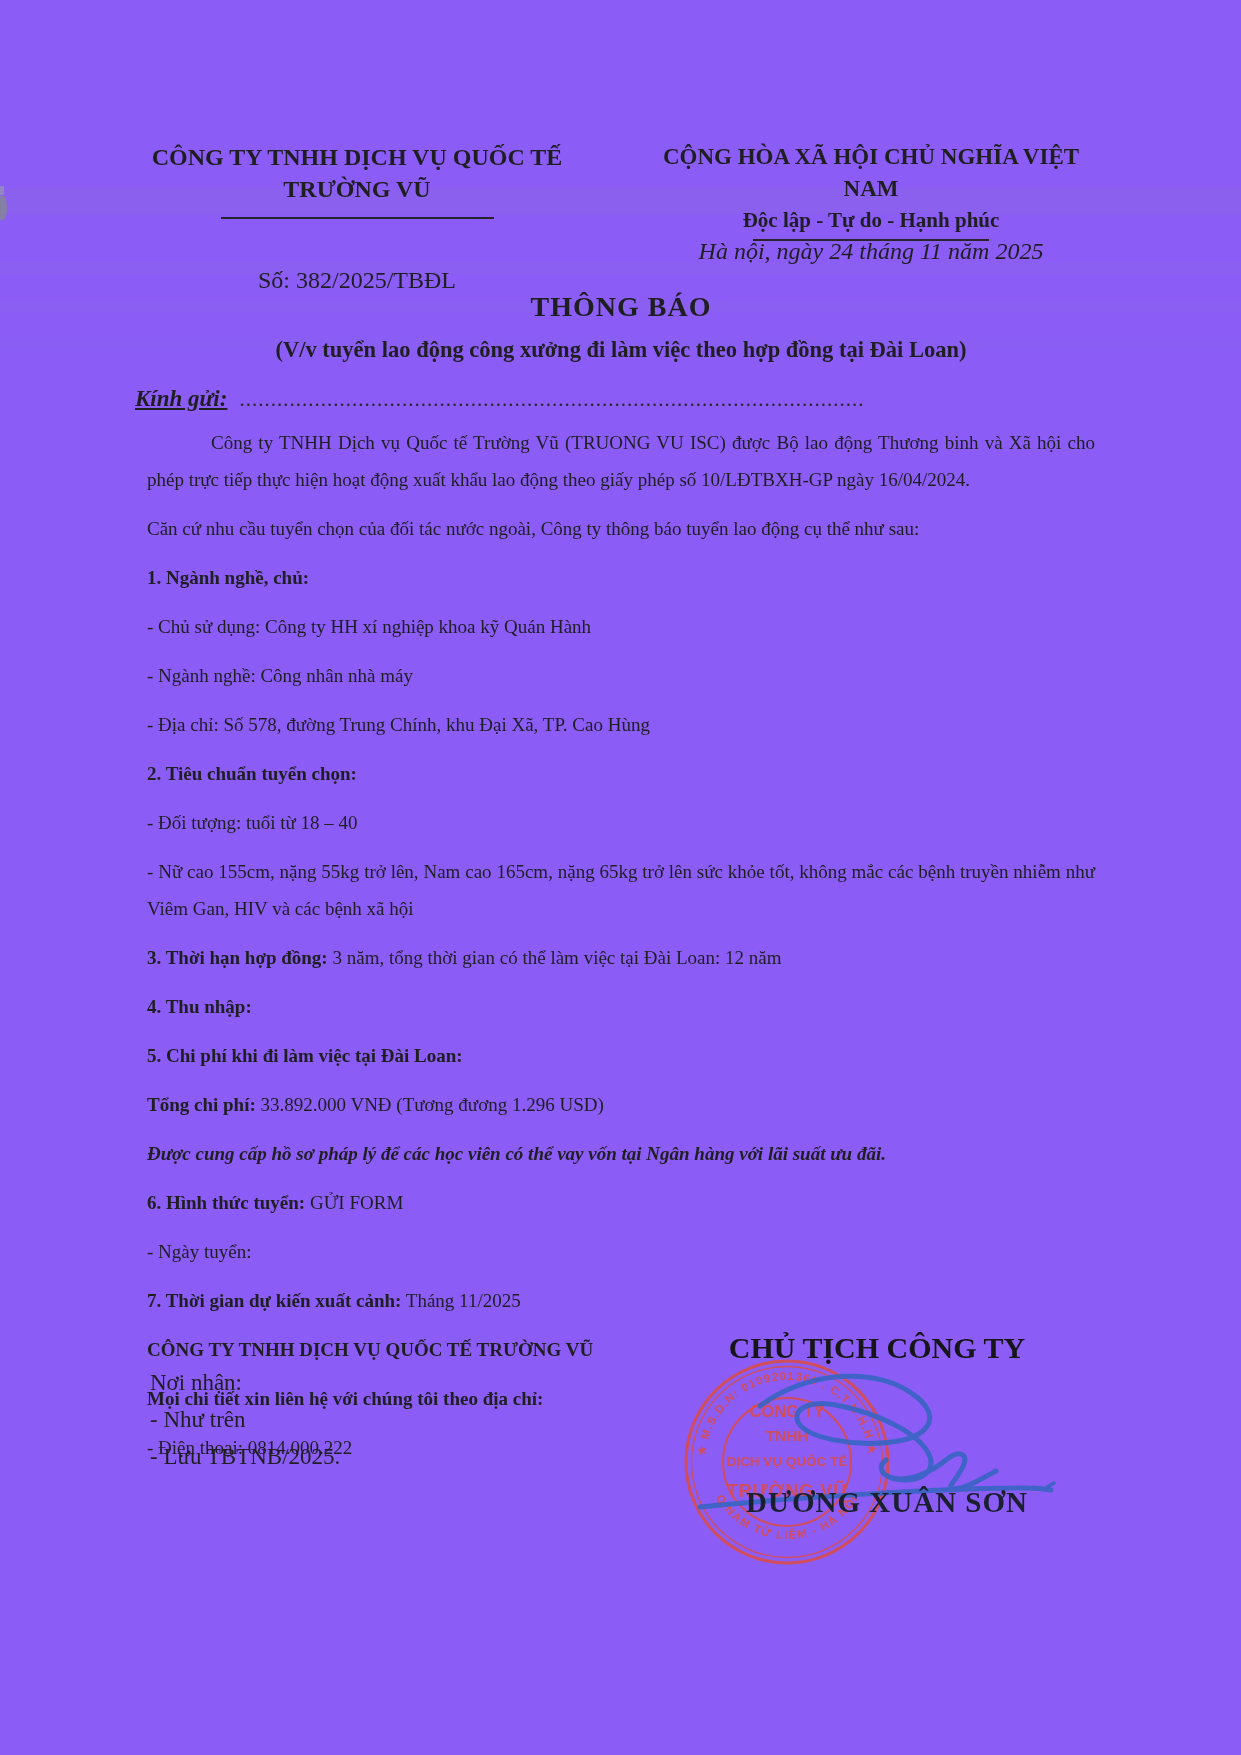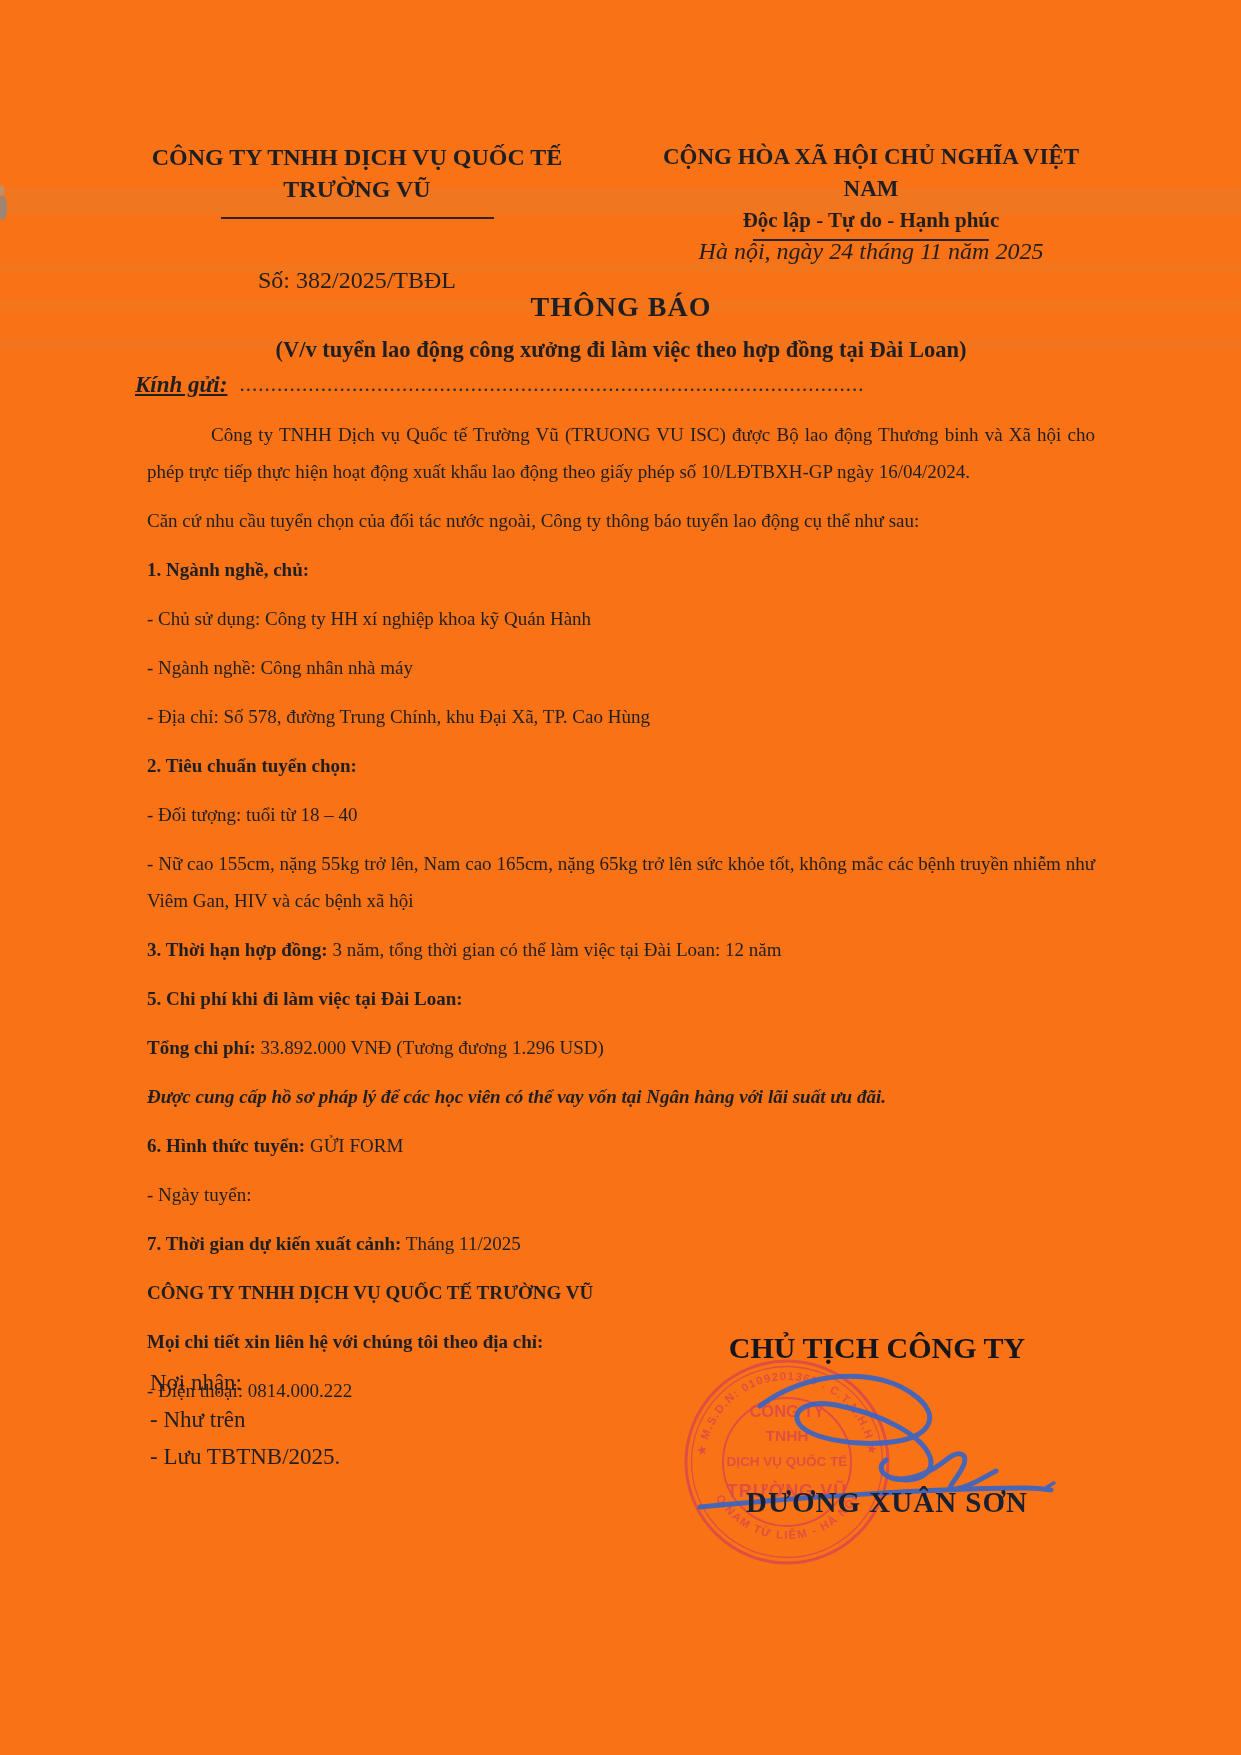--- a/index.html
+++ b/index.html
@@ -1,16 +1,16 @@
 <!DOCTYPE html>
 <html><head>
 <meta charset="utf-8">
 <style>
   html,body{margin:0;padding:0;background:#ffffff;}
-  .page{position:relative;width:1241px;height:1755px;background:#f97316;overflow:hidden;
+  .page{position:relative;width:1241px;height:1755px;background:#8b5cf6;overflow:hidden;
         font-family:"Liberation Serif","DejaVu Serif",serif;color:#1f1f22;}
   
   .band{position:absolute;left:0;width:100%;background:rgba(140,150,158,0.08);pointer-events:none;}
   .b1{top:188px;height:26px;}
   .b2{top:262px;height:12px;background:rgba(140,150,158,0.05);}
   .b3{top:300px;height:12px;background:rgba(140,150,158,0.05);}
   .b4{top:338px;height:12px;background:rgba(140,150,158,0.04);}
   .smudge{position:absolute;left:0;top:196px;width:7px;height:24px;background:#84898e;
           border-radius:0 70% 70% 0;opacity:.75;}
   .smudge2{position:absolute;left:0;top:186px;width:4px;height:9px;background:#9aa0a5;opacity:.6;}
@@ -26,21 +26,21 @@
   .rule-left{width:273px;margin-top:12px;}
   .rule-right{width:236px;margin-top:4px;}
   .doc-number{position:absolute;left:137px;top:240px;width:440px;text-align:center;font-size:24px;margin-top:27px;}
   .place-date{position:absolute;left:636px;top:238px;width:470px;text-align:center;
               font-style:italic;font-size:24px;}
 
   
   .content{position:absolute;left:135px;top:283px;width:972px;}
   .doc-title{text-align:center;font-weight:bold;font-size:28px;letter-spacing:1px;margin:8px 0 0 0;}
   .doc-subtitle{text-align:center;font-weight:bold;font-size:22.5px;margin:14px 0 0 0;}
-  .kinh-gui{display:flex;margin-top:9px;height:32px;overflow:hidden;gap:12px;}
+  .kinh-gui{display:flex;align-items:flex-end;margin-top:17px;height:32px;overflow:hidden;gap:12px;}
   .kg-label{font-weight:bold;font-style:italic;text-decoration:underline;font-size:23px;white-space:nowrap;}
   .kg-dots{flex:0 1 auto;max-width:625px;overflow:hidden;white-space:nowrap;font-size:21px;
            letter-spacing:1px;color:#2a2a2e;}
   .body-text{margin-top:8px;}
   .body-text p{margin:12px;font-size:19px;line-height:37px;}
   p.indent{text-indent:64px;text-align:justify;}
   p.justify{text-align:justify;}
   p.b{font-weight:bold;}
   p.bi{font-weight:bold;font-style:italic;}
   .lbl{font-weight:bold;}
@@ -92,20 +92,21 @@
       <p class="indent">Công ty TNHH Dịch vụ Quốc tế Trường Vũ (TRUONG VU ISC) được Bộ lao động Thương binh và Xã hội cho phép trực tiếp thực hiện hoạt động xuất khẩu lao động theo giấy phép số 10/LĐTBXH-GP ngày 16/04/2024.</p>
       <p>Căn cứ nhu cầu tuyển chọn của đối tác nước ngoài, Công ty thông báo tuyển lao động cụ thể như sau:</p>
       <p class="b">1. Ngành nghề, chủ:</p>
       <p>- Chủ sử dụng: Công ty HH xí nghiệp khoa kỹ Quán Hành</p>
       <p>- Ngành nghề: Công nhân nhà máy</p>
       <p>- Địa chỉ: Số 578, đường Trung Chính, khu Đại Xã, TP. Cao Hùng</p>
       <p class="b">2. Tiêu chuẩn tuyển chọn:</p>
       <p>- Đối tượng: tuổi từ 18 – 40</p>
       <p class="justify">- Nữ cao 155cm, nặng 55kg trở lên, Nam cao 165cm, nặng 65kg trở lên sức khỏe tốt, không mắc các bệnh truyền nhiễm như Viêm Gan, HIV và các bệnh xã hội</p>
       <p><span class="lbl">3. Thời hạn hợp đồng:</span><span> 3 năm, tổng thời gian có thể làm việc tại Đài Loan: 12 năm</span></p>
+      <p class="b">4. Thu nhập:</p>
       <p class="b">5. Chi phí khi đi làm việc tại Đài Loan:</p>
       <p><span class="lbl">Tổng chi phí:</span><span> 33.892.000 VNĐ (Tương đương 1.296 USD)</span></p>
       <p class="bi">Được cung cấp hồ sơ pháp lý để các học viên có thể vay vốn tại Ngân hàng với lãi suất ưu đãi.</p>
       <p><span class="lbl">6. Hình thức tuyển:</span><span> GỬI FORM</span></p>
       <p>- Ngày tuyển:</p>
       <p><span class="lbl">7. Thời gian dự kiến xuất cảnh:</span><span> Tháng 11/2025</span></p>
       <p class="b">CÔNG TY TNHH DỊCH VỤ QUỐC TẾ TRƯỜNG VŨ</p>
       <p class="b">Mọi chi tiết xin liên hệ với chúng tôi theo địa chỉ:</p>
       <p> - Điện thoại: 0814.000.222</p>
     </div>

